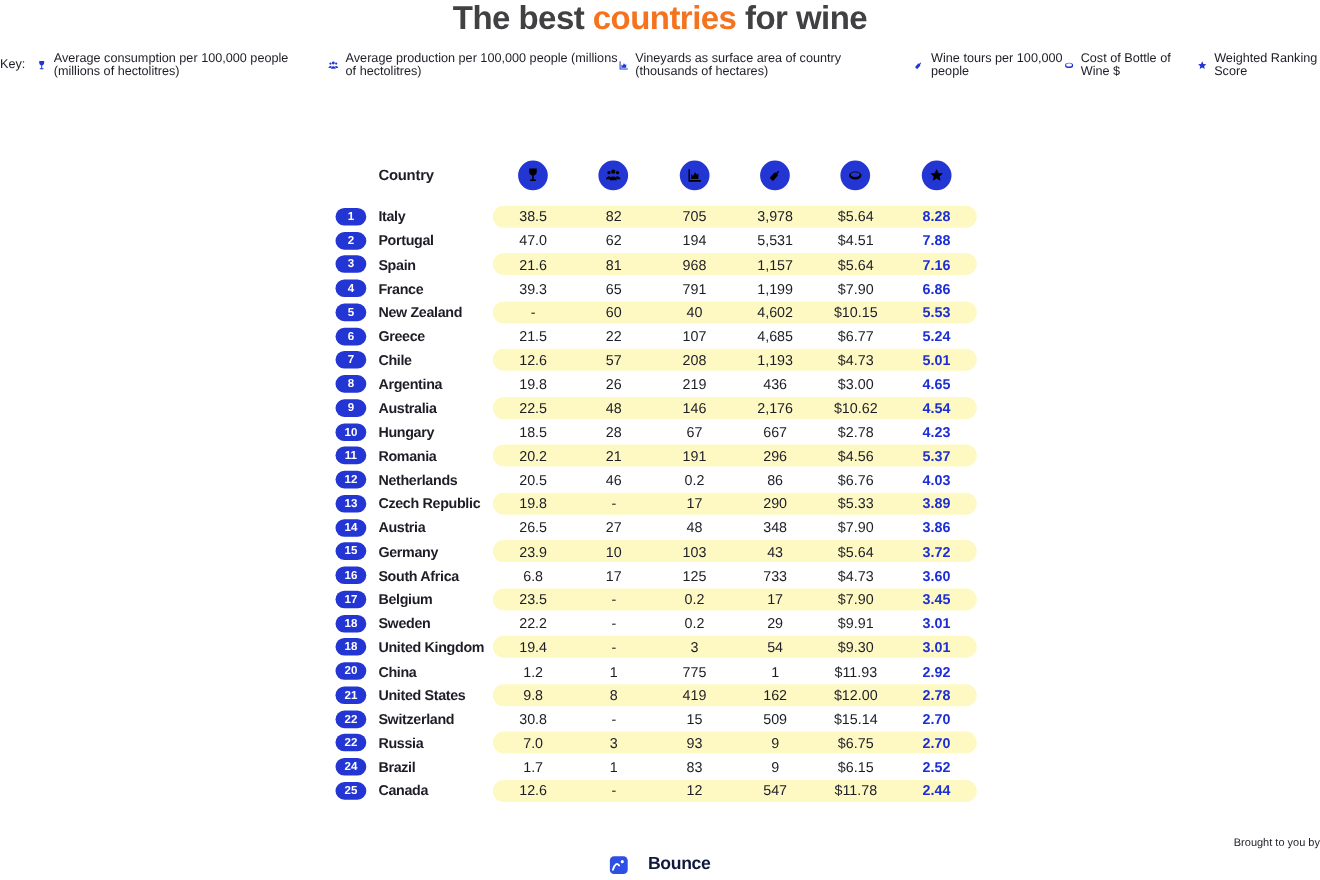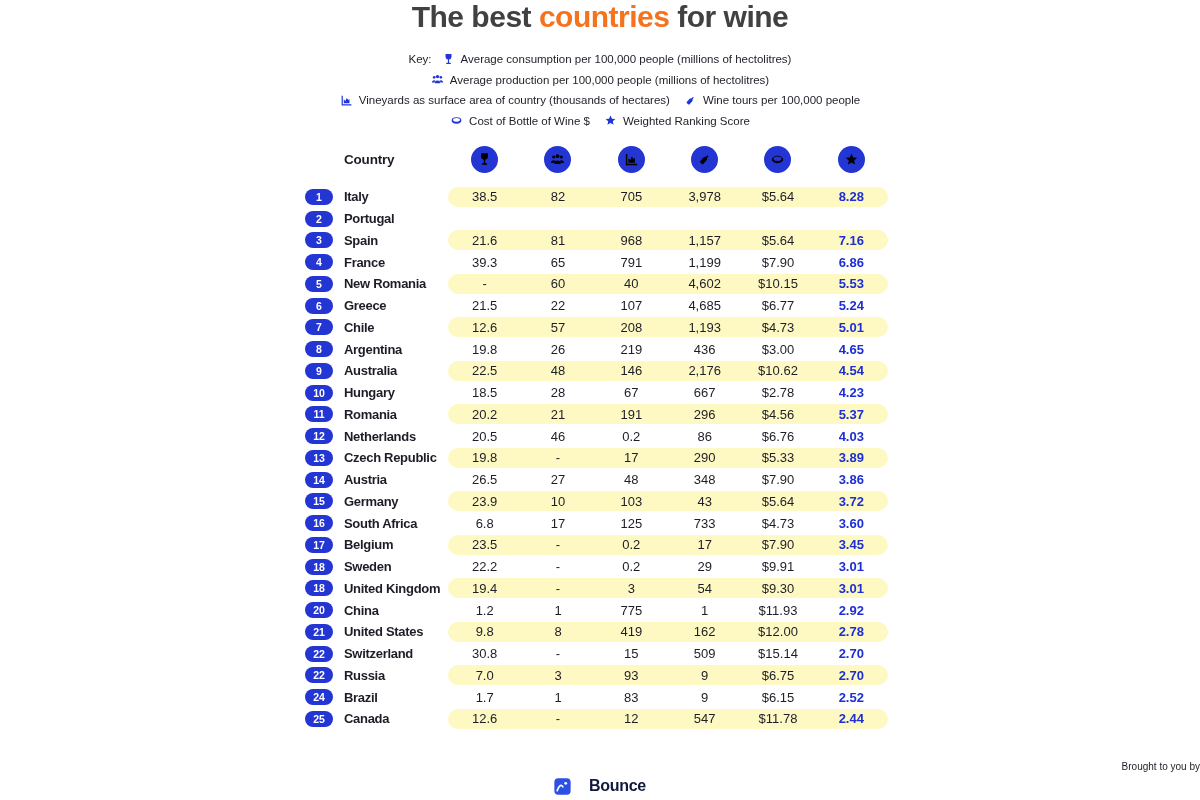--- a/index.html
+++ b/index.html
@@ -11,21 +11,21 @@
   
   .title {
     position:absolute; top:0px; left:0; width:100%; margin:0;
     text-align:center; font-size:30px; font-weight:bold;
     color:#414042; letter-spacing:-0.5px;
   }
   .title .hl { color:#f5731f; }
   
   .key {
     position:absolute; top:49px; left:0; width:100%;
-    display:flex; flex-direction:column; align-items:center;
+    display:flex; flex-direction:row; align-items:center;
     font-size:11.5px; color:#1d1d27;
   }
   .key-line { display:flex; align-items:center; gap:14px; height:20.5px; }
   .key-label { margin-right:-4px; }
   .key-item { display:flex; align-items:center; gap:6px; }
   .icon { display:inline-flex; }
   .icon svg { width:100%; height:100%; display:block; fill:currentColor; }
   .key-icon { width:13px; height:13px; color:#2136d4; }
   
   .table { position:absolute; left:305px; top:145px; width:584px; }
@@ -202,20 +202,28 @@
             <span class="val">82</span>
             <span class="val">705</span>
             <span class="val">3,978</span>
             <span class="val">$5.64</span>
             <span class="val score">8.28</span>
           </div>
         </div>
         <div class="row">
           <span class="badge">2</span>
           <span class="country">Portugal</span>
+          <div class="vals">
+            <span class="val">47.0</span>
+            <span class="val">62</span>
+            <span class="val">194</span>
+            <span class="val">5,531</span>
+            <span class="val">$4.51</span>
+            <span class="val score">7.88</span>
+          </div>
         </div>
         <div class="row hl">
           <span class="badge">3</span>
           <span class="country">Spain</span>
           <div class="vals">
             <span class="val">21.6</span>
             <span class="val">81</span>
             <span class="val">968</span>
             <span class="val">1,157</span>
             <span class="val">$5.64</span>
@@ -229,21 +237,21 @@
             <span class="val">39.3</span>
             <span class="val">65</span>
             <span class="val">791</span>
             <span class="val">1,199</span>
             <span class="val">$7.90</span>
             <span class="val score">6.86</span>
           </div>
         </div>
         <div class="row hl">
           <span class="badge">5</span>
-          <span class="country">New Romania</span>
+          <span class="country">New Zealand</span>
           <div class="vals">
             <span class="val">-</span>
             <span class="val">60</span>
             <span class="val">40</span>
             <span class="val">4,602</span>
             <span class="val">$10.15</span>
             <span class="val score">5.53</span>
           </div>
         </div>
         <div class="row">

